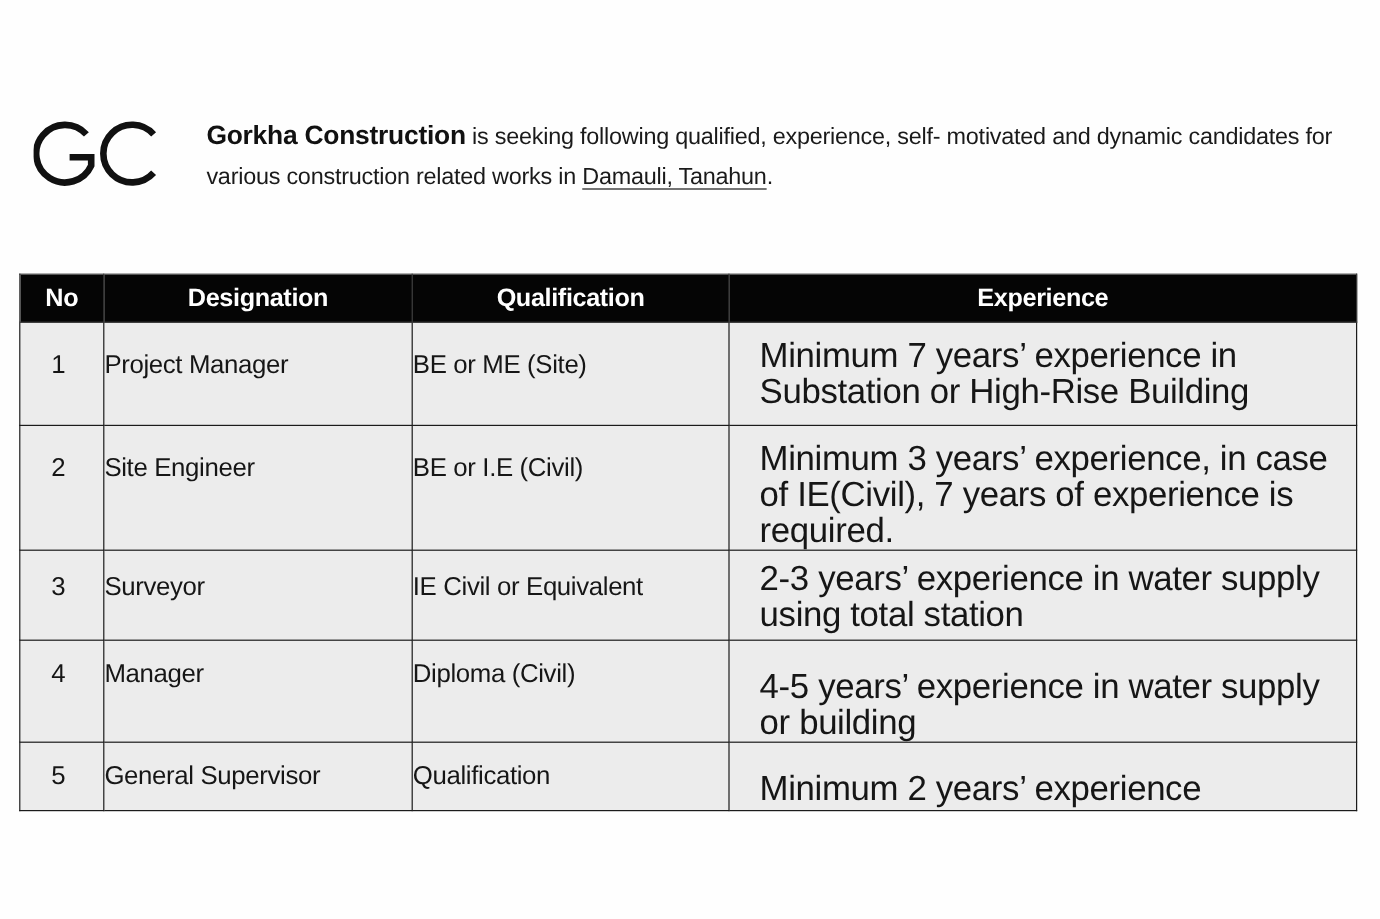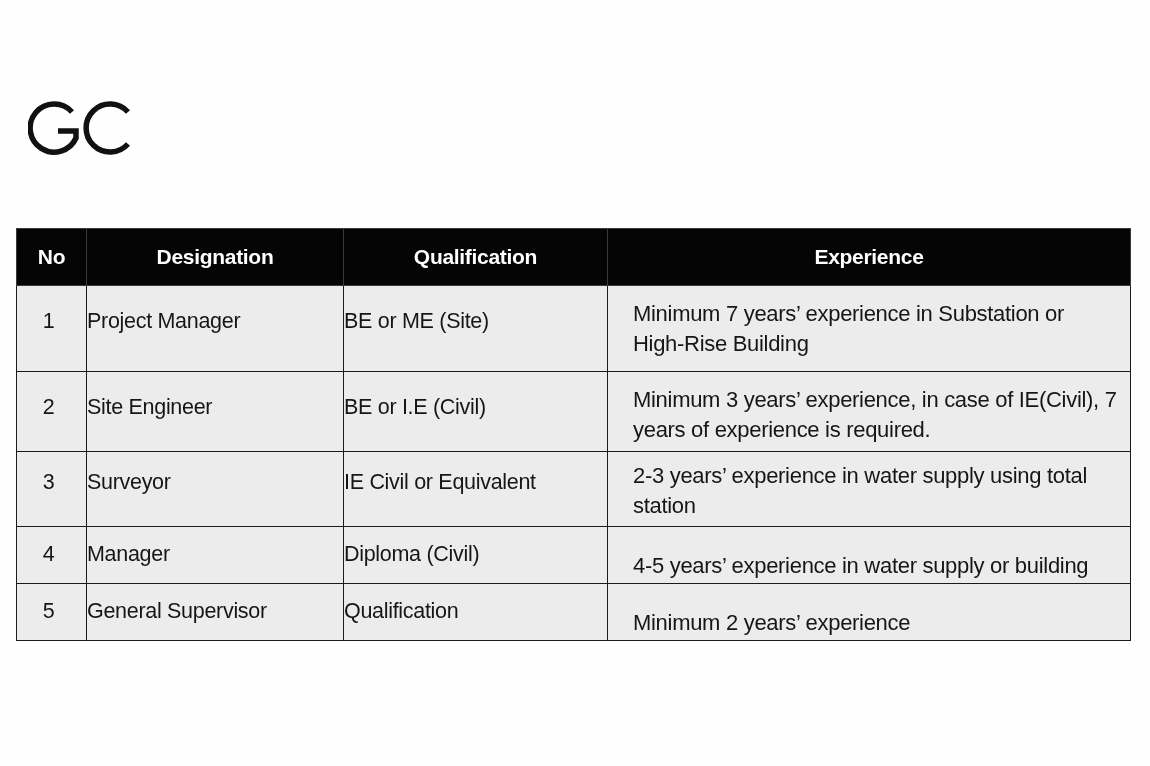--- a/index.html
+++ b/index.html
@@ -51,21 +51,21 @@
       top: 228px;
       width: 1114px;
       border-collapse: collapse;
       table-layout: fixed;
     }
     table.jobs th, table.jobs td {
       border: 1.5px solid #1b1b1b;
     }
     table.jobs thead tr {
       background: #050505;
-      height: 57px;
+      height: 40px;
       padding-left: 36px;
     }
     table.jobs th {
       color: #ffffff;
       font-weight: bold;
       font-size: 21px;
       letter-spacing: -0.3px;
       text-align: center;
       vertical-align: middle;
       border-color: #3a3a3a;
@@ -83,21 +83,21 @@
     }
     table.jobs td.no {
       text-align: center;
       padding-left: 0;
       padding-right: 6px;
     }
     table.jobs td.exp {
       padding-top: 13px;
       padding-left: 25px;
       padding-right: 10px;
-      font-size: 22px;
+      font-size: 29px;
     }
     tr.r1 { height: 86px; }
     tr.r2 { height: 80px; }
     tr.r3 { height: 75px; }
     tr.r4 { height: 57px; }
     tr.r5 { height: 57px; }
     tr.r4 td, tr.r5 td { padding-top: 12px; }
     tr.r4 td.exp, tr.r5 td.exp { padding-top: 24px; }
     tr.r3 td { padding-top: 15px; }
     tr.r3 td.exp { padding-top: 9px; }
@@ -111,20 +111,21 @@
 
 <div class="page">
 
   <svg class="logo" viewBox="0 0 104 60">
 
     <path d="M44 14 A24 24 0 1 0 48 40 L48 33 L30 33" fill="none" stroke="#111" stroke-width="5.5" stroke-linecap="butt"></path>
 
     <path d="M100 14 A24 24 0 1 0 100 46" fill="none" stroke="#111" stroke-width="5.5" stroke-linecap="butt"></path>
   </svg>
 
+  <p class="intro"><span class="company">Gorkha Construction</span><span> is seeking following qualified, experience, self- motivated and dynamic candidates for various construction related works in </span><span class="location">Damauli, Tanahun</span><span>.</span></p>
 
   <table class="jobs">
     <colgroup>
       <col class="c-no">
         <col class="c-des">
         <col class="c-qual">
         <col class="c-exp">
     </colgroup>
     <thead>
       <tr>

